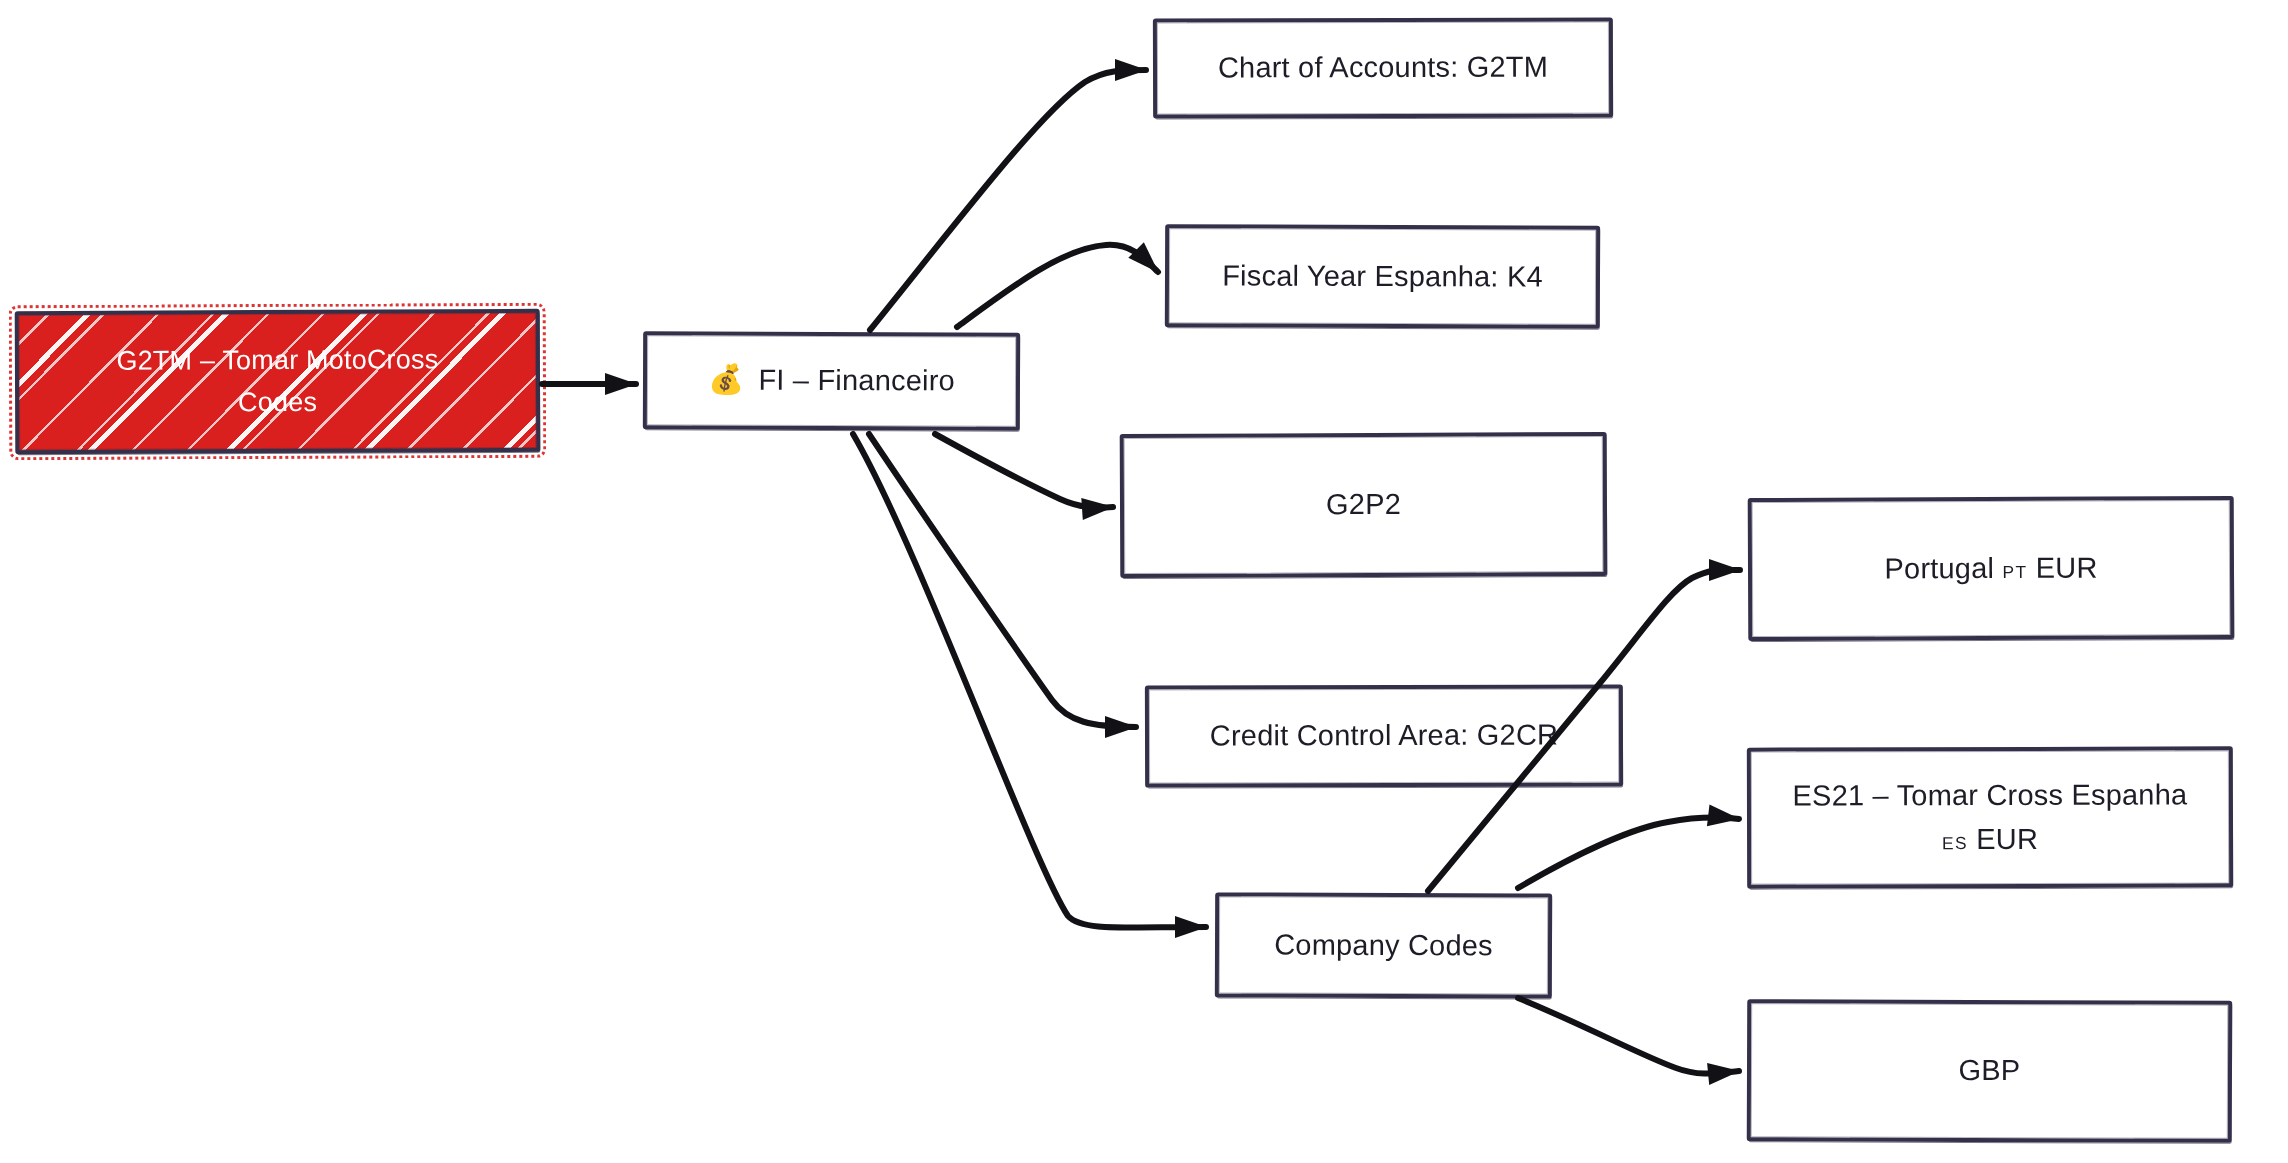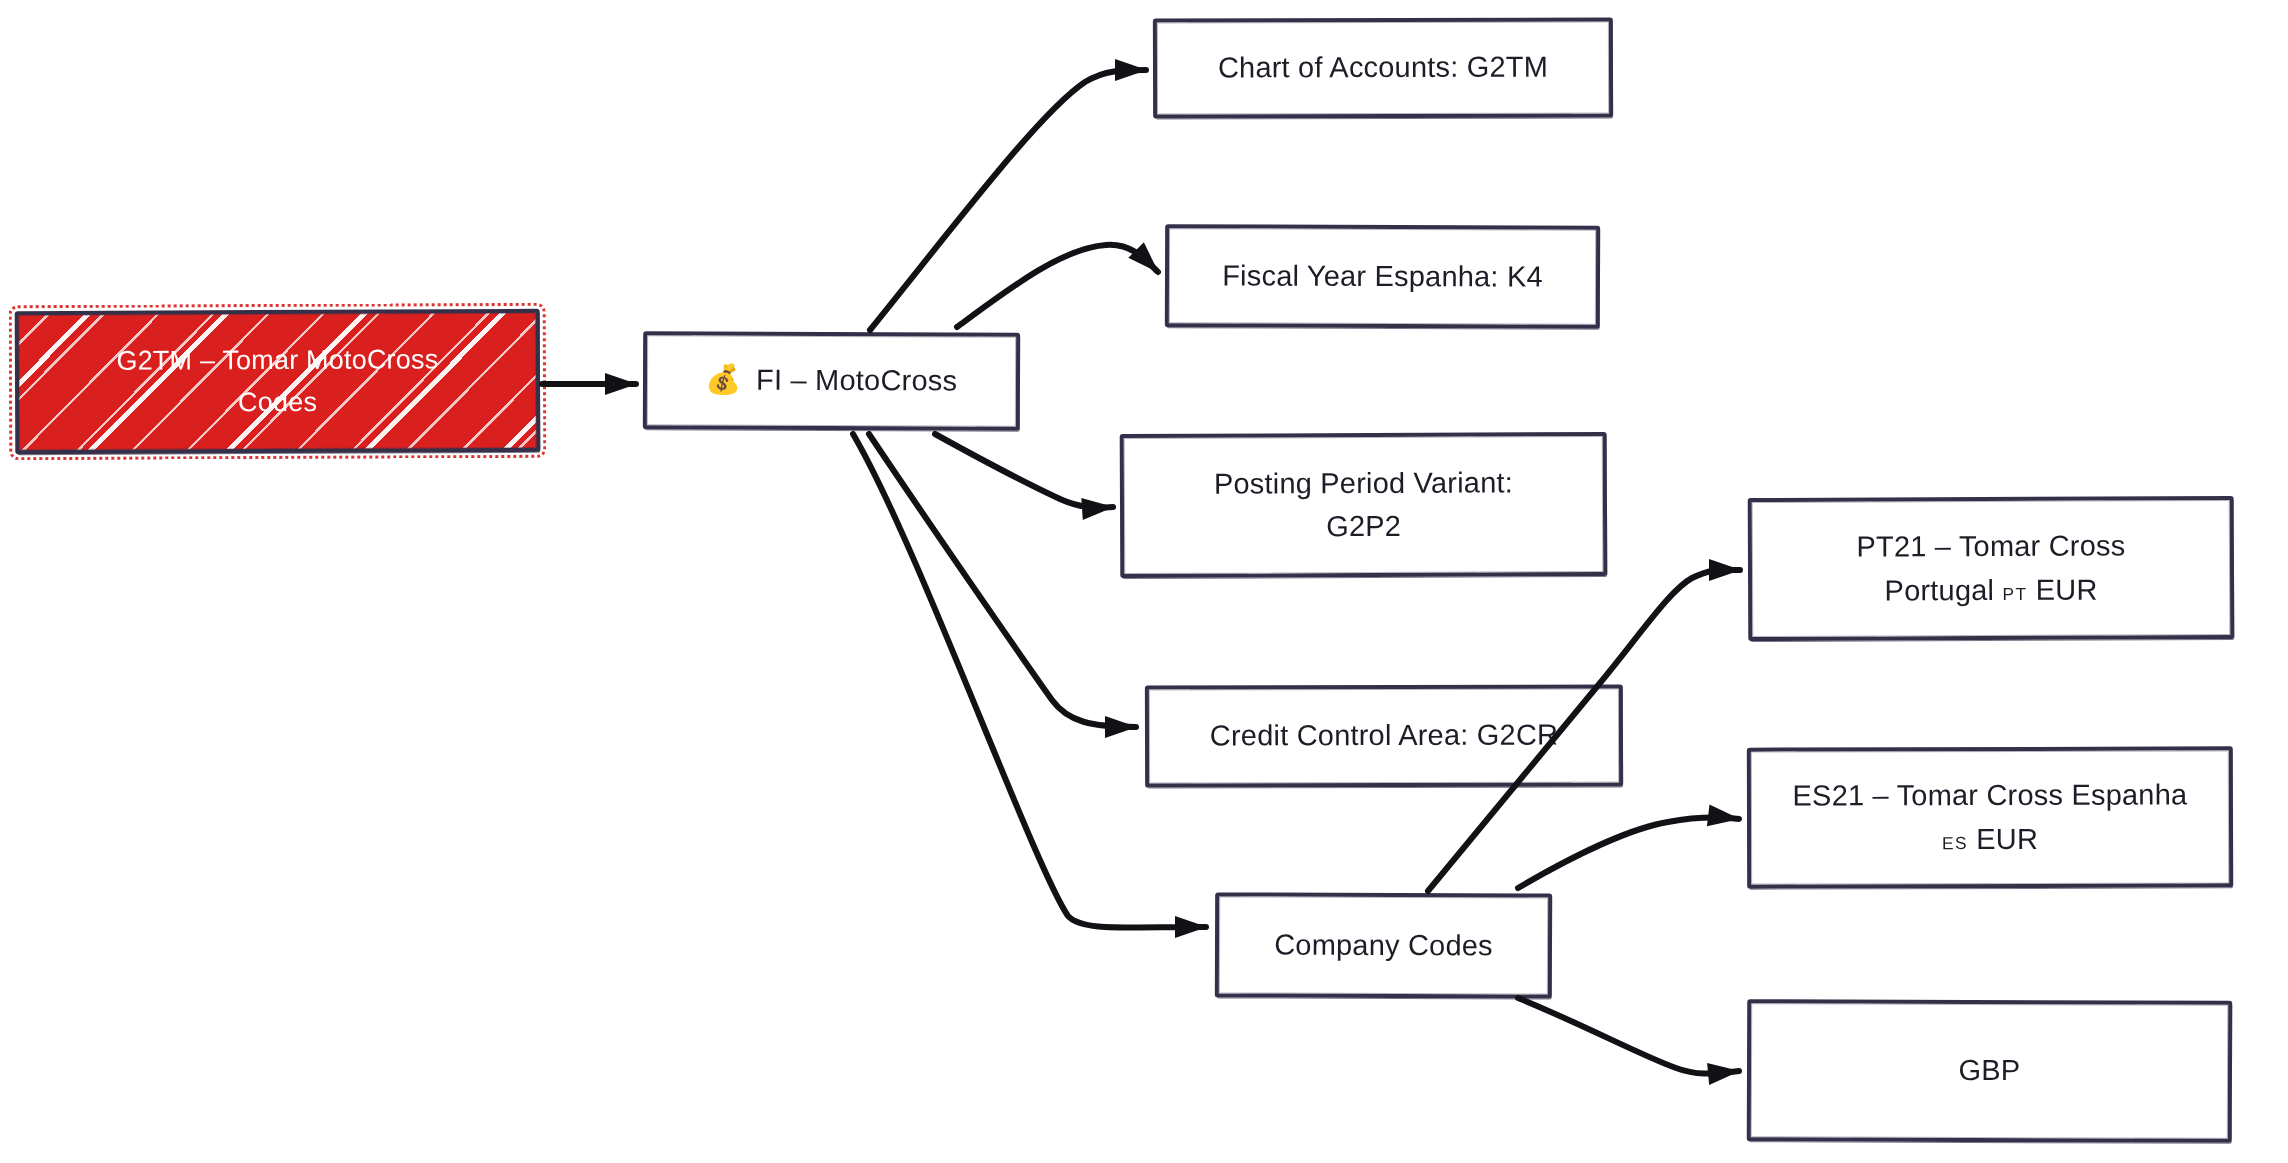--- a/index.html
+++ b/index.html
@@ -42,47 +42,45 @@
 <div class="canvas">
 
   <div class="node root r1">
     <span class="ln">G2TM – Tomar MotoCross</span>
     <span class="ln">Codes</span>
   </div>
 
   <div class="node fi r2">
     <span class="row">
       <span>💰</span>
-      <span>FI – MotoCross</span>
+      <span>FI – Financeiro</span>
     </span>
   </div>
 
   <div class="node coa r3">
     <span class="ln">Chart of Accounts: G2TM</span>
   </div>
 
   <div class="node fyv r2">
     <span class="ln">Fiscal Year Espanha: K4</span>
   </div>
 
   <div class="node ppv r1">
-    <span class="ln">Posting Period Variant:</span>
     <span class="ln">G2P2</span>
   </div>
 
   <div class="node cca r3">
     <span class="ln">Credit Control Area: G2CR</span>
   </div>
 
   <div class="node cc r2">
     <span class="ln">Company Codes</span>
   </div>
 
   <div class="node pt21 r1">
-    <span class="ln">PT21 – Tomar Cross</span>
     <span class="ln">
       <span>Portugal</span>&nbsp;<span class="flag">PT</span>&nbsp;<span>EUR</span>
     </span>
   </div>
 
   <div class="node es21 r3">
     <span class="ln">ES21 – Tomar Cross Espanha</span>
     <span class="ln">
       <span class="flag">ES</span>&nbsp;<span>EUR</span>
     </span>

